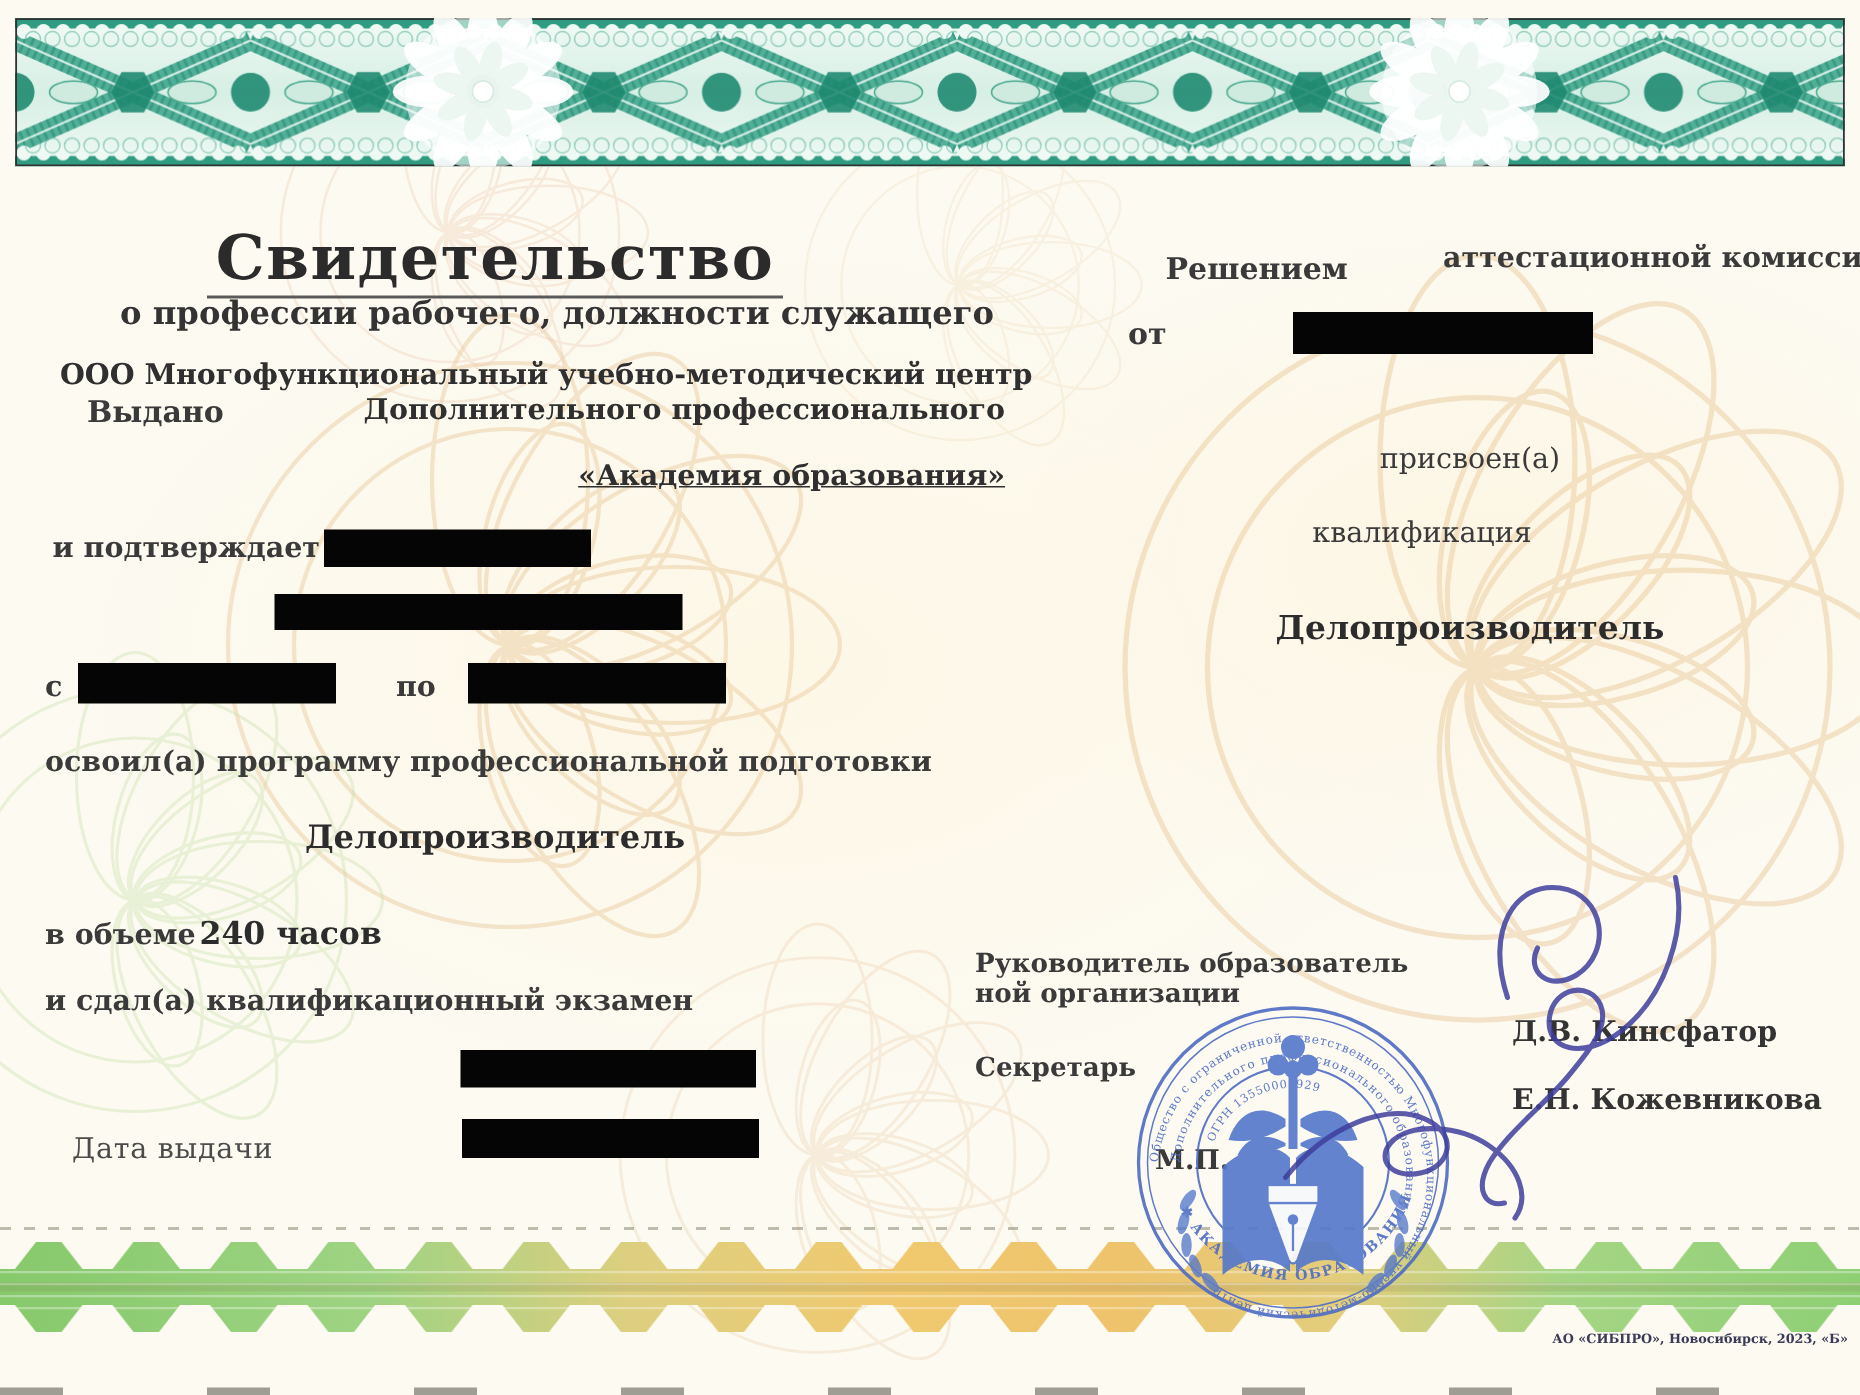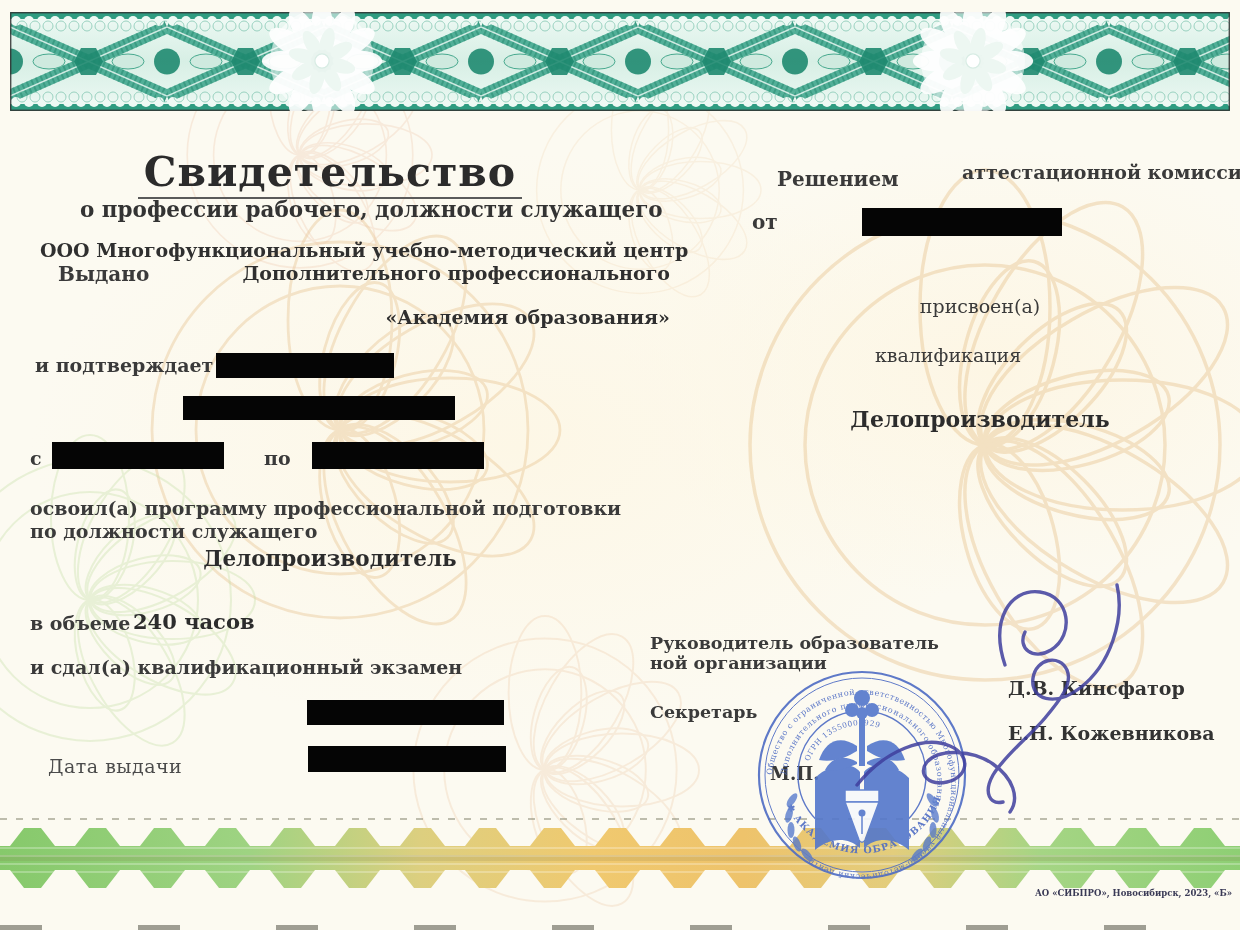--- a/index.html
+++ b/index.html
@@ -172,33 +172,32 @@
     <use href="#bandflower" transform="translate(312,49) scale(1.18)"></use>
     <use href="#bandflower" transform="translate(963,49) scale(1.18)"></use>
   </svg>
 
   <div class="abs title" style="left:120px;top:148px;width:420px;"><span>Свидетельство</span></div>
   <div class="abs subtitle" style="left:80px;top:197px;width:560px;">о профессии рабочего, должности служащего</div>
 
   <div class="abs orgline" style="left:40px;top:239px;width:600px;">ООО Многофункциональный учебно-методический центр</div>
   <div class="abs lbl" style="left:58px;top:262px;font-size:20px;">Выдано</div>
   <div class="abs orgline" style="left:80px;top:262px;width:590px;">Дополнительного профессионального</div>
-  <div class="abs orgline" style="left:80px;top:306px;width:590px;">«Академия образования»</div>
+  <div class="abs orgline" style="left:80px;top:306px;width:590px;text-decoration:underline;">«Академия образования»</div>
 
   <div class="abs lbl" style="left:35px;top:354px;">и подтверждает что</div>
   <div class="redact" style="left:216px;top:353px;width:178px;height:25px;"></div>
   <div class="redact" style="left:183px;top:396px;width:272px;height:24px;"></div>
 
   <div class="abs lbl" style="left:30px;top:447px;">с</div>
   <div class="redact" style="left:52px;top:442px;width:172px;height:27px;"></div>
   <div class="abs lbl" style="left:264px;top:447px;">по</div>
   <div class="redact" style="left:312px;top:442px;width:172px;height:27px;"></div>
 
   <div class="abs lbl" style="left:30px;top:497px;">освоил(а) программу профессиональной подготовки</div>
-  <div class="abs lbl" style="left:30px;top:520px;">по должности служащего</div>
   <div class="abs boldtxt centered" style="left:120px;top:546px;width:420px;font-size:21.5px;">Делопроизводитель</div>
 
   <div class="abs lbl" style="left:30px;top:612px;">в объеме</div>
   <div class="abs boldtxt" style="left:133px;top:609px;font-size:21px;white-space:nowrap;">240 часов</div>
   <div class="abs lbl" style="left:30px;top:656px;">и сдал(а) квалификационный экзамен</div>
 
   <div class="redact" style="left:307px;top:700px;width:197px;height:25px;"></div>
   <div class="abs lbl-light" style="left:48px;top:755px;">Дата выдачи</div>
   <div class="redact" style="left:308px;top:746px;width:198px;height:26px;"></div>
 

